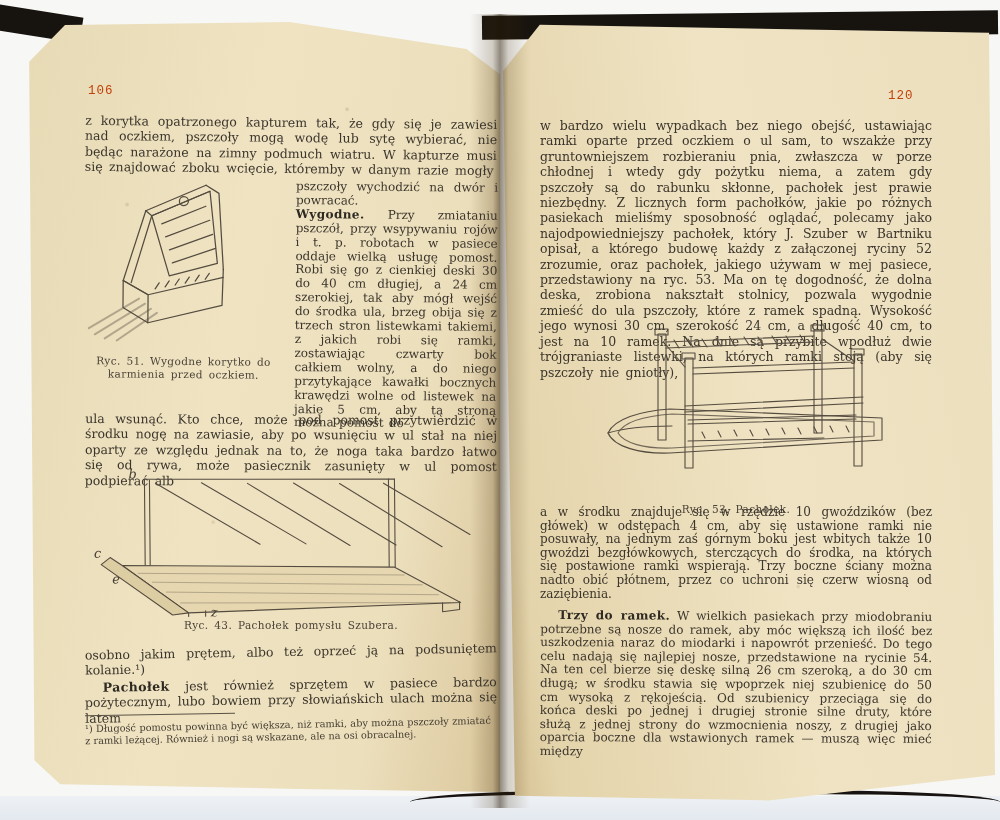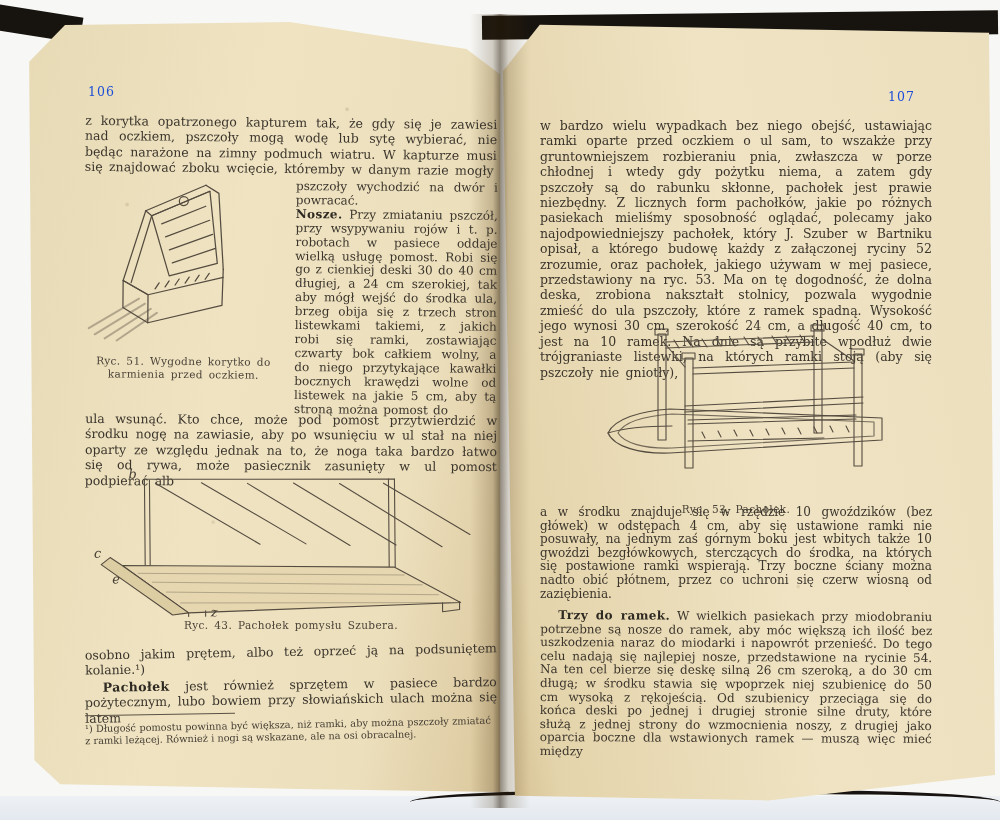--- a/index.html
+++ b/index.html
@@ -48,21 +48,21 @@
     clip-path:polygon(0.6% 7.4%,8% 1.6%,98.4% 2.6%,99.6% 95.6%,54% 98.8%,3% 98.2%);
   }
   .gutter{
     position:absolute;z-index:3;left:470px;top:14px;width:60px;height:794px;
     background:linear-gradient(to right,
       rgba(70,48,14,0) 0%,rgba(70,48,14,.22) 38%,rgba(40,26,6,.5) 50%,
       rgba(70,48,14,.2) 64%,rgba(70,48,14,0) 100%);
     pointer-events:none;
   }
   .txt{position:absolute;z-index:4;text-align:justify;}
-  .pgnum{position:absolute;z-index:4;font-size:12.5px;letter-spacing:1px;color:#1d4ed8;}
+  .pgnum{position:absolute;z-index:4;font-size:12.5px;letter-spacing:1px;color:#c2410c;font-family:Liberation Mono, monospace;}
   p{margin:0;}
   .lead{font-weight:bold;color:#2e2a22;letter-spacing:.4px;}
   .cap{
     position:absolute;z-index:4;text-align:center;
     font-size:10.5px;line-height:13px;color:#4b4338;
     letter-spacing:.4px;word-spacing:2px;
   }
   .fig{position:absolute;z-index:4;}
   .fn{font-size:9.8px;line-height:12.2px;color:#453e33;}
   .rule{position:absolute;z-index:4;width:150px;border-top:1px solid #5a5144;}
@@ -116,21 +116,21 @@
           <path d="M90,106 L94,100"></path>
         <path d="M100,104 L104,98"></path>
           <path d="M110,102 L114,96"></path>
           <path d="M120,100 L124,94"></path>
       </g>
     </svg>
     <div class="cap" style="position:static;width:198px;margin-top:4px;">Ryc. 51. Wygodne korytko do karmienia przed oczkiem.</div>
   </div>
   <div class="b2" style="width:202px;text-align:justify;">
     <p>pszczoły wychodzić na dwór i powracać.</p>
-    <p><span class="lead">Nosze.</span>
+    <p><span class="lead">Wygodne.</span>
       <span>Przy zmiataniu pszczół, przy wsypywaniu rojów i t. p. robotach w pasiece oddaje wielką usługę pomost. Robi się go z cienkiej deski 30 do 40 cm długiej, a 24 cm szerokiej, tak aby mógł wejść do środka ula, brzeg obija się z trzech stron listewkami takiemi, z jakich robi się ramki, zostawiając czwarty bok całkiem wolny, a do niego przytykające kawałki bocznych krawędzi wolne od listewek na jakie 5 cm, aby tą stroną można pomost do</span></p>
   </div>
 </div>
 
 <p class="txt b1" style="left:85px;top:412px;width:412px;transform:rotate(.3deg);">ula wsunąć. Kto chce, może pod pomost przytwierdzić w środku nogę na zawiasie, aby po wsunięciu w ul stał na niej oparty ze względu jednak na to, że noga taka bardzo łatwo się od rywa, może pasiecznik zasunięty w ul pomost podpierać alb</p>
 
 <div class="fig" style="left:92px;top:466px;transform:rotate(-.5deg);">
   <svg width="398" height="150" viewBox="0 0 398 150">
     <g stroke="#554c40" stroke-width="1.1" fill="none" stroke-linecap="round" stroke-linejoin="round">
       <path d="M53,12 L303,14"></path>
@@ -165,21 +165,21 @@
 <div class="cap" style="left:85px;top:619px;width:412px;">Ryc. 43. Pachołek pomysłu Szubera.</div>
 
 <p class="txt b1" style="left:85px;top:644px;width:412px;transform:rotate(-1deg);">osobno jakim prętem, albo też oprzeć ją na podsuniętem kolanie.¹)</p>
 
 <p class="txt b1" style="left:85px;top:677px;width:412px;text-indent:18px;transform:rotate(-.8deg);"><span class="lead">Pachołek</span>
   <span>jest również sprzętem w pasiece bardzo pożytecznym, lubo bowiem przy słowiańskich ulach można się latem</span></p>
 
 <div class="rule" style="left:85px;top:714px;transform:rotate(-1deg);"></div>
 <p class="txt fn" style="left:85px;top:719px;width:406px;transform:rotate(-1.2deg);">¹) Długość pomostu powinna być większa, niż ramki, aby można pszczoły zmiatać z ramki leżącej. Również i nogi są wskazane, ale na osi obracalnej.</p>
 
-<div class="pgnum" style="left:888px;top:89px;">107</div>
+<div class="pgnum" style="left:888px;top:89px;">120</div>
 
 <p class="txt b1" style="left:540px;top:118px;width:392px;">w bardzo wielu wypadkach bez niego obejść, ustawiając ramki oparte przed oczkiem o ul sam, to wszakże przy gruntowniejszem rozbieraniu pnia, zwłaszcza w porze chłodnej i wtedy gdy pożytku niema, a zatem gdy pszczoły są do rabunku skłonne, pachołek jest prawie niezbędny. Z licznych form pachołków, jakie po różnych pasiekach mieliśmy sposobność oglądać, polecamy jako najodpowiedniejszy pachołek, który J. Szuber w Bartniku opisał, a którego budowę każdy z załączonej ryciny 52 zrozumie, oraz pachołek, jakiego używam w mej pasiece, przedstawiony na ryc. 53. Ma on tę dogodność, że dolna deska, zrobiona nakształt stolnicy, pozwala wygodnie zmieść do ula pszczoły, które z ramek spadną. Wysokość jego wynosi 30 cm, szerokość 24 cm, a długość 40 cm, to jest na 10 ramek. Na dnie są przybite wpodłuż dwie trójgraniaste listewki, na których ramki stoją (aby się pszczoły nie gniotły),</p>
 
 <div class="fig" style="left:592px;top:320px;">
   <svg width="315" height="158" viewBox="0 0 315 158">
     <g stroke="#554c40" stroke-width="1.1" fill="none" stroke-linecap="round" stroke-linejoin="round">
       <rect x="66" y="14" width="8" height="106"></rect>
         <rect x="63" y="9" width="13" height="6"></rect>
       <rect x="222" y="10" width="8" height="103"></rect>
         <rect x="219" y="5" width="13" height="6"></rect>

